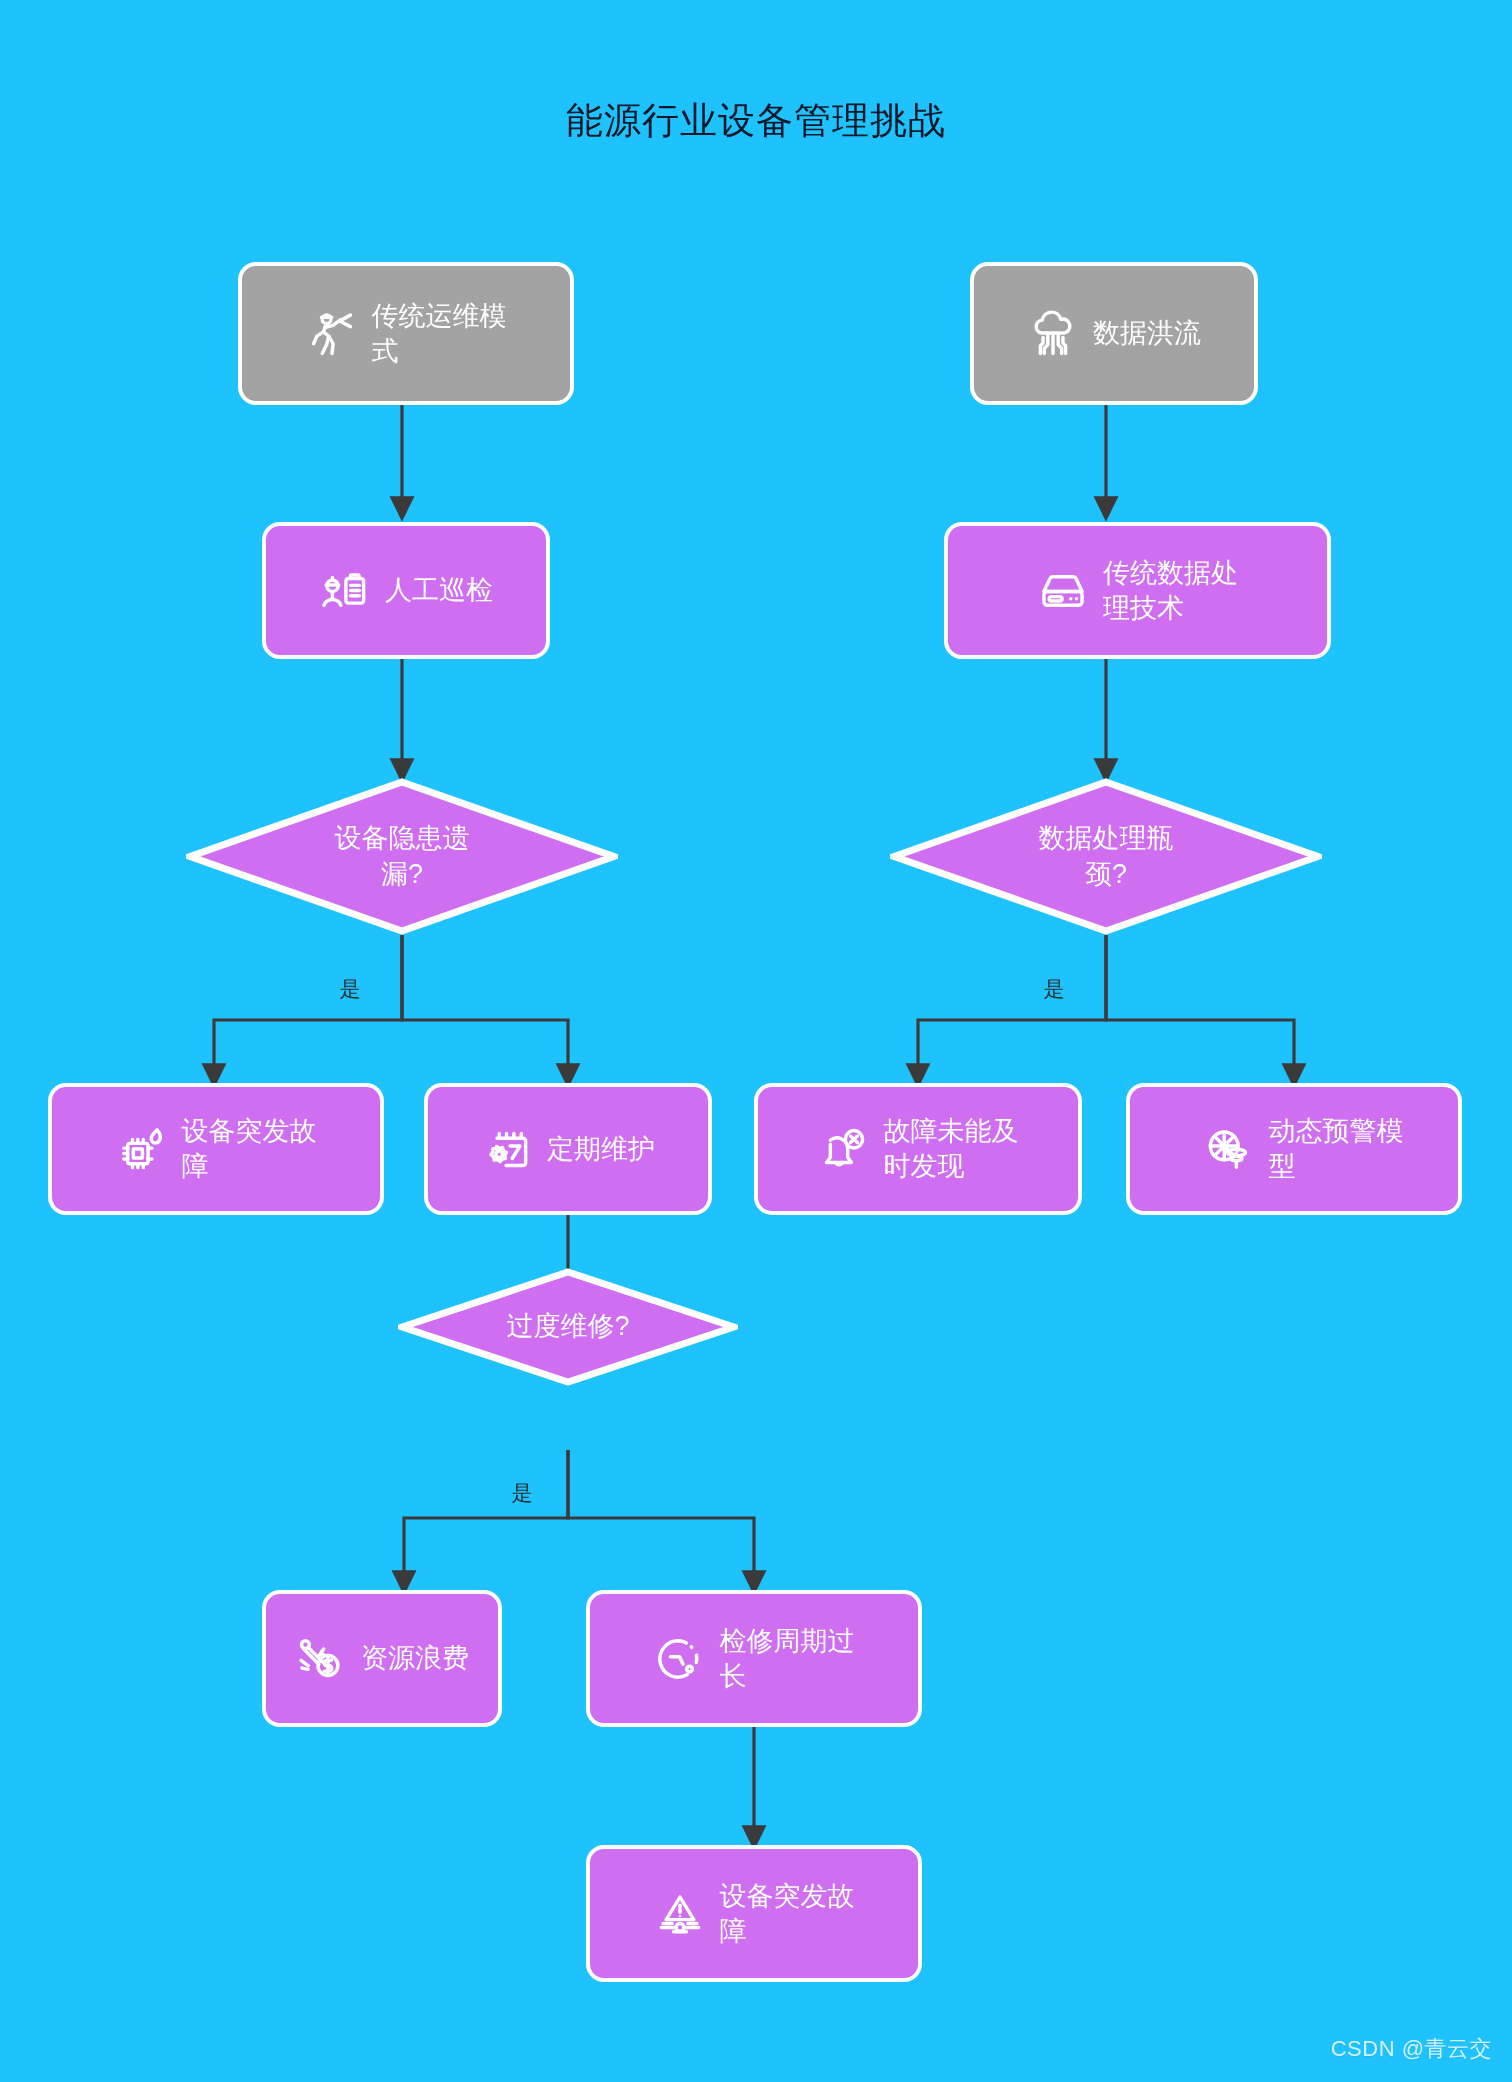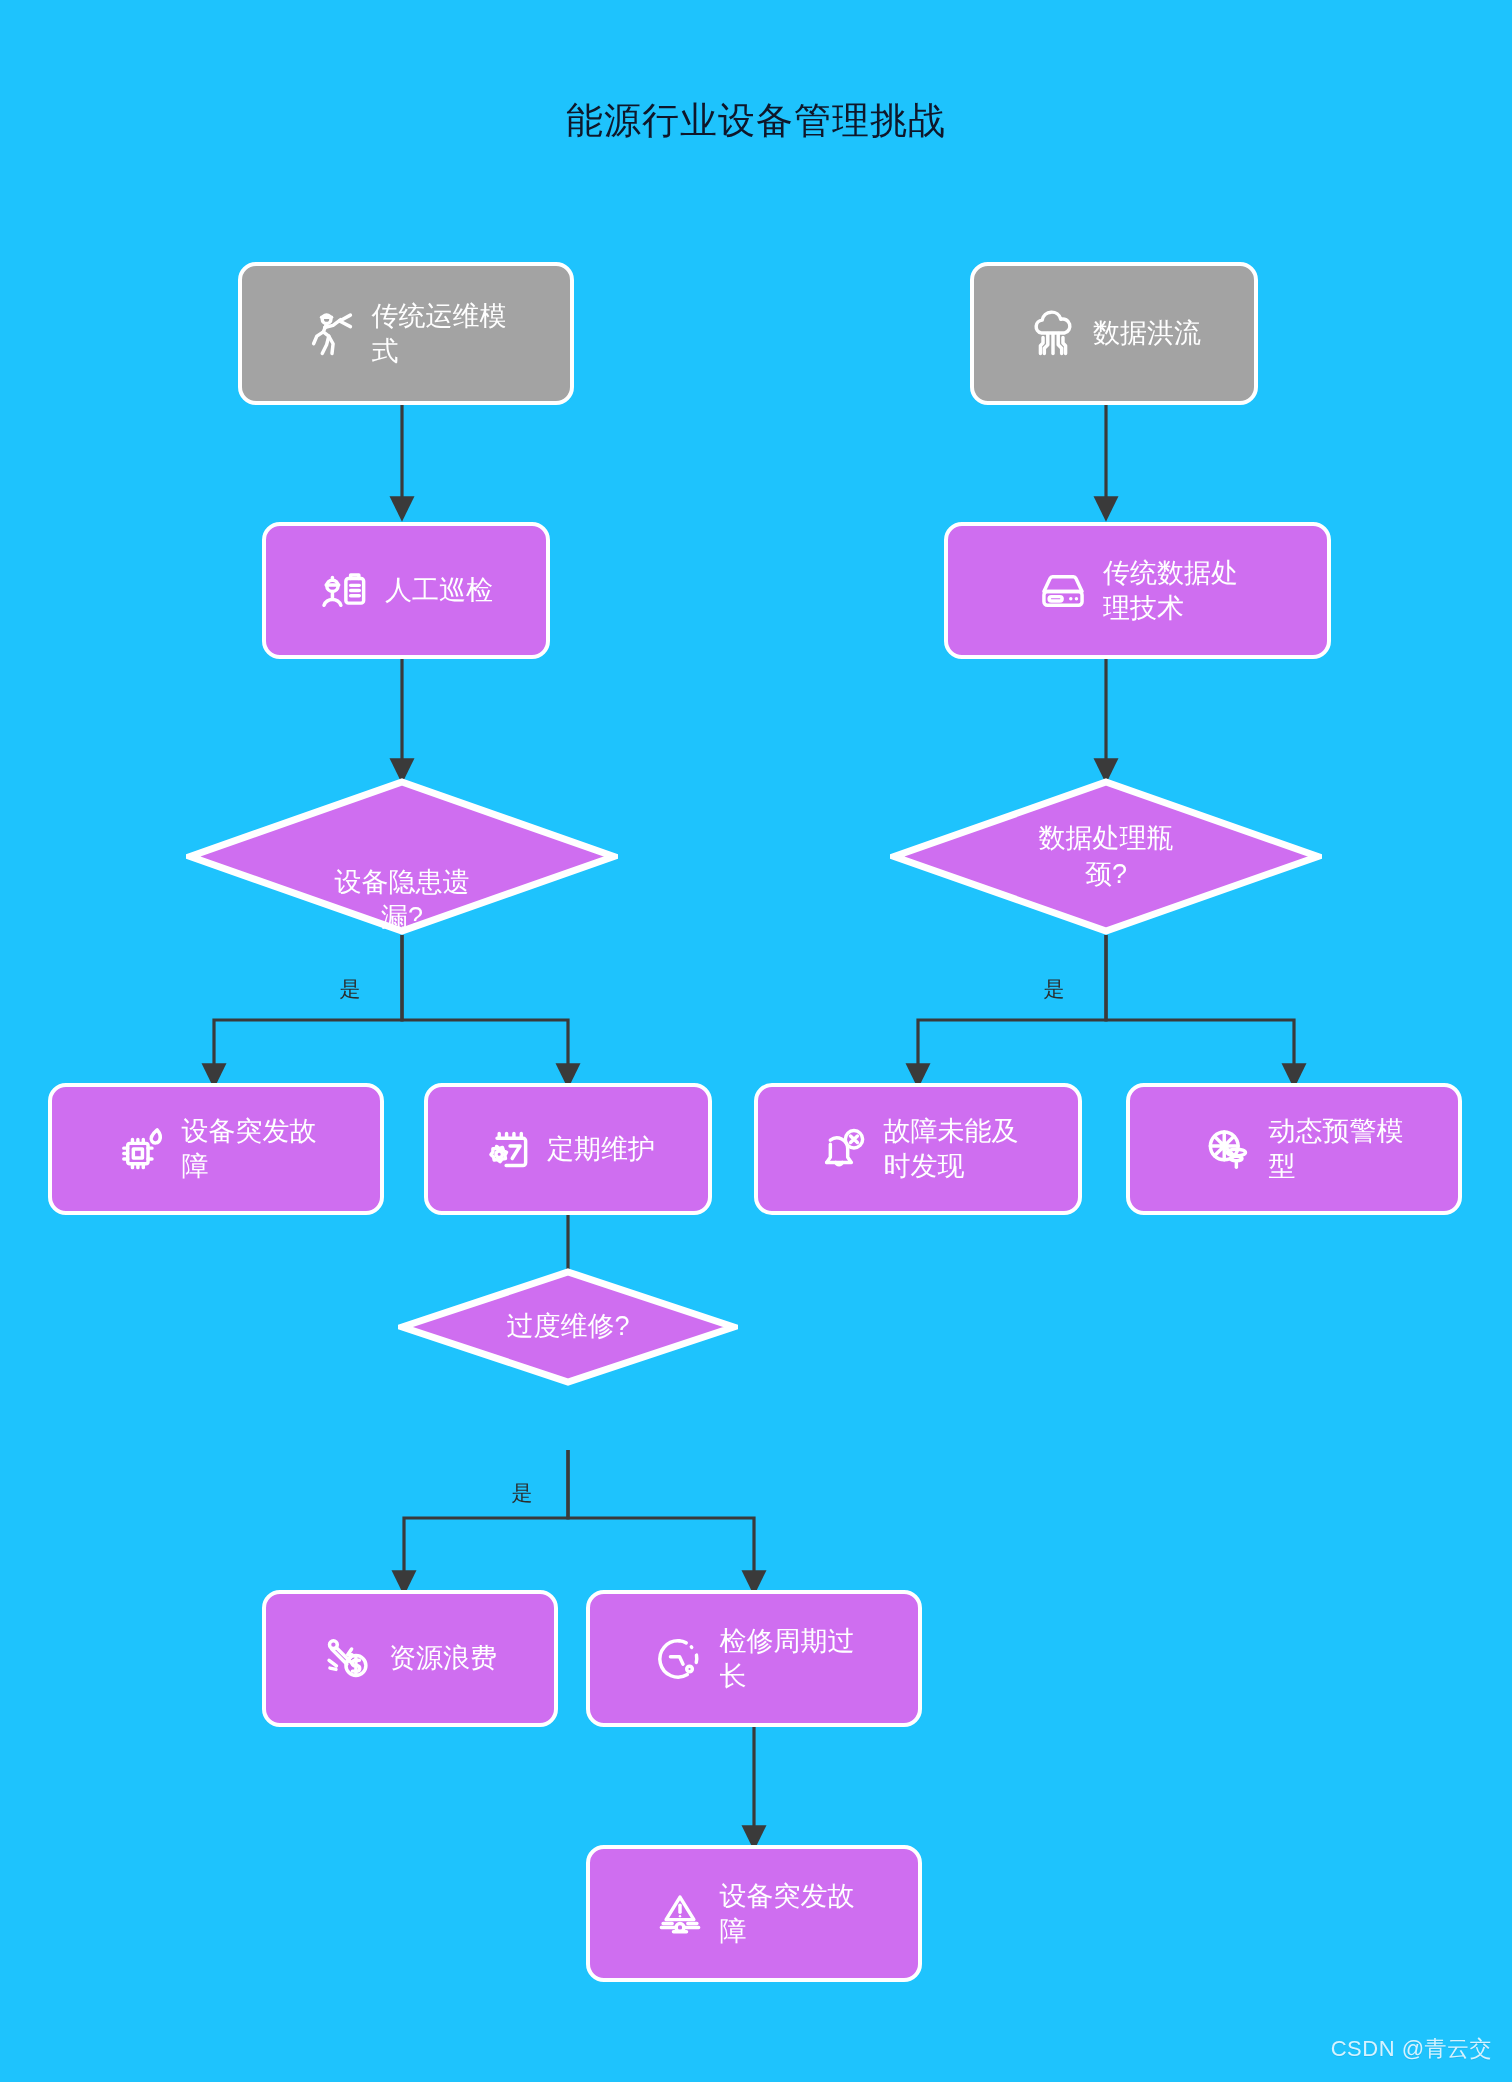--- a/index.html
+++ b/index.html
@@ -212,21 +212,21 @@
         <rect x="3.2" y="12.2" width="17.6" height="6.4" rx="1.6"></rect>
         <rect x="5.6" y="14.6" width="6" height="2" rx="1"></rect>
         <circle cx="15.6" cy="15.6" r="0.8" fill="#ffffff" stroke="none"></circle>
         <circle cx="18.2" cy="15.6" r="0.8" fill="#ffffff" stroke="none"></circle>
       </svg>
     </span>
     <span class="label">传统数据处
 理技术</span>
   </div>
 
-  <div class="diamond" style="left:186px; top:778px; width:432px; height:157px;align-items:flex-end;">
+  <div class="diamond" style="left:186px; top:778px; width:432px; height:157px;">
     <svg class="dshape" viewBox="0 0 432 157" preserveAspectRatio="none">
       <polygon points="216,4 428,78.5 216,153 4,78.5" fill="#cf6ef0" stroke="#ffffff" stroke-width="7"></polygon>
     </svg>
     <span class="dlabel">设备隐患遗
 漏?</span>
   </div>
 
   <div class="diamond" style="left:890px; top:778px; width:432px; height:157px;">
     <svg class="dshape" viewBox="0 0 432 157" preserveAspectRatio="none">
       <polygon points="216,4 428,78.5 216,153 4,78.5" fill="#cf6ef0" stroke="#ffffff" stroke-width="7"></polygon>
@@ -292,21 +292,21 @@
 型</span>
   </div>
 
   <div class="diamond" style="left:398px; top:1268px; width:340px; height:118px;">
     <svg class="dshape" viewBox="0 0 340 118" preserveAspectRatio="none">
       <polygon points="170,4 336,59 170,114 4,59" fill="#cf6ef0" stroke="#ffffff" stroke-width="7"></polygon>
     </svg>
     <span class="dlabel">过度维修?</span>
   </div>
 
-  <div class="node purple" style="left:262px; top:1590px; width:296px; height:137px;">
+  <div class="node purple" style="left:262px; top:1590px; width:240px; height:137px;">
     <span class="icon">
       <svg viewBox="0 0 24 24" fill="none" stroke="#ffffff" stroke-width="1.6" stroke-linecap="round" stroke-linejoin="round">
         <circle cx="4.8" cy="5.4" r="1.8"></circle>
         <path d="M6.1 6.7 L13.6 14.2"></path>
         <path d="M4 7.4 L11 14.4"></path>
         <path d="M2.8 12.6 L6.2 15.2 M3.2 16.2 L6 16.8"></path>
         <path d="M13.2 7.4 L11.4 10 L13.4 10 L11.4 13"></path>
         <circle cx="15.2" cy="15" r="4.6"></circle>
         <path d="M16.8 12.6 L14.4 12.6 A1.3 1.3 0 0 0 14.4 15.1 L16 15.1 A1.3 1.3 0 0 1 16 17.6 L13.6 17.6"></path>
         <path d="M15.2 11.5 L15.2 18.6"></path>

